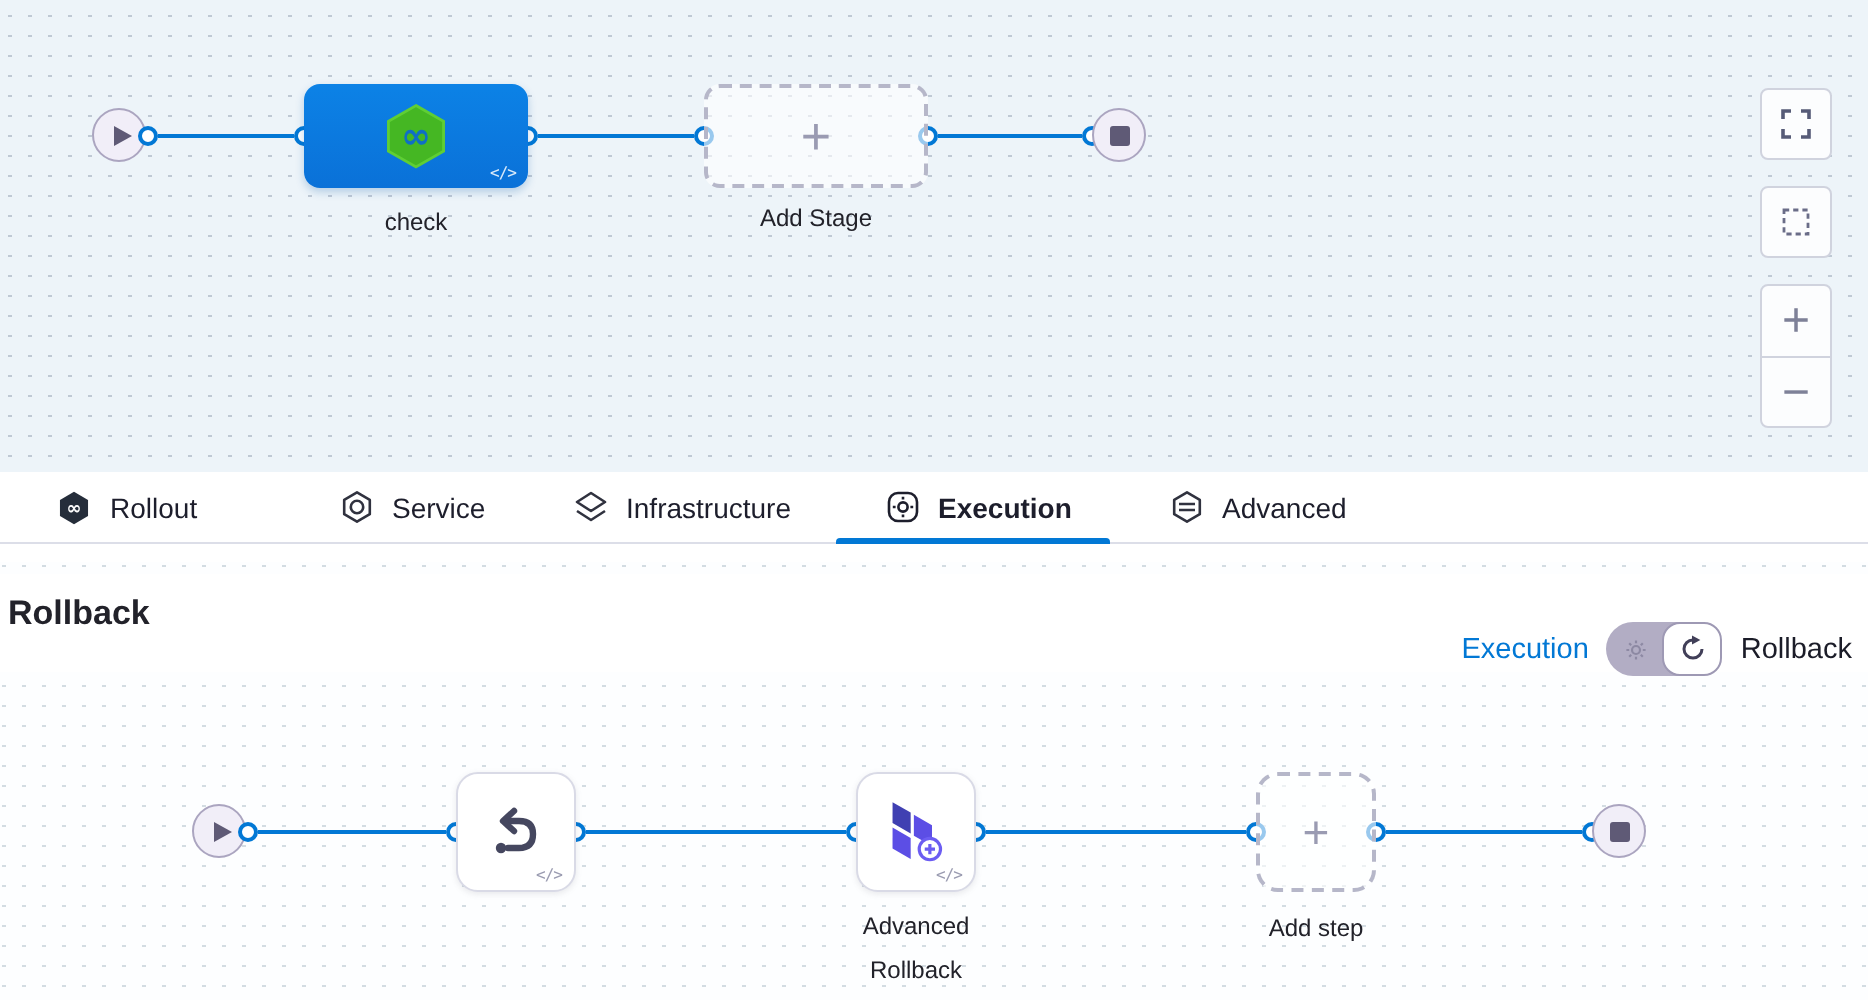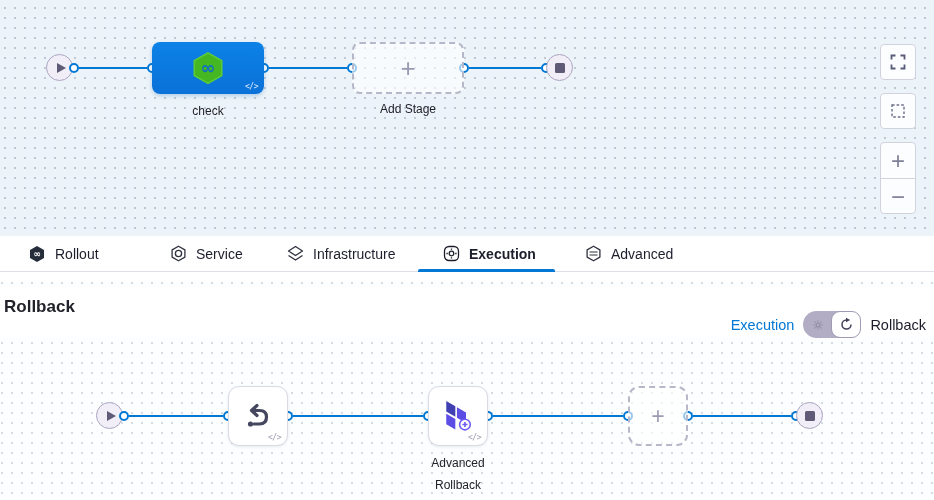--- a/index.html
+++ b/index.html
@@ -261,19 +261,20 @@
       <span class="code-glyph gray">&lt;/&gt;</span>
     </div>
     <div class="node-label" style="left:398px;top:171px;width:120px;">
       <span>Advanced</span><br>
       <span>Rollback</span>
     </div>
 
     <div class="dashed-box" style="left:628px;top:105px;width:60px;height:60px;border-radius:11px;">
       <span class="plus-glyph" style="font-size:23px;">+</span>
     </div>
+    <div class="node-label" style="left:598px;top:172px;width:120px;">Add step</div>
 
     <div class="endnode" style="left:796px;top:121px;">
       <span class="stop-sq"></span>
     </div>
 
   </div>
 </div>
 
 </body></html>

